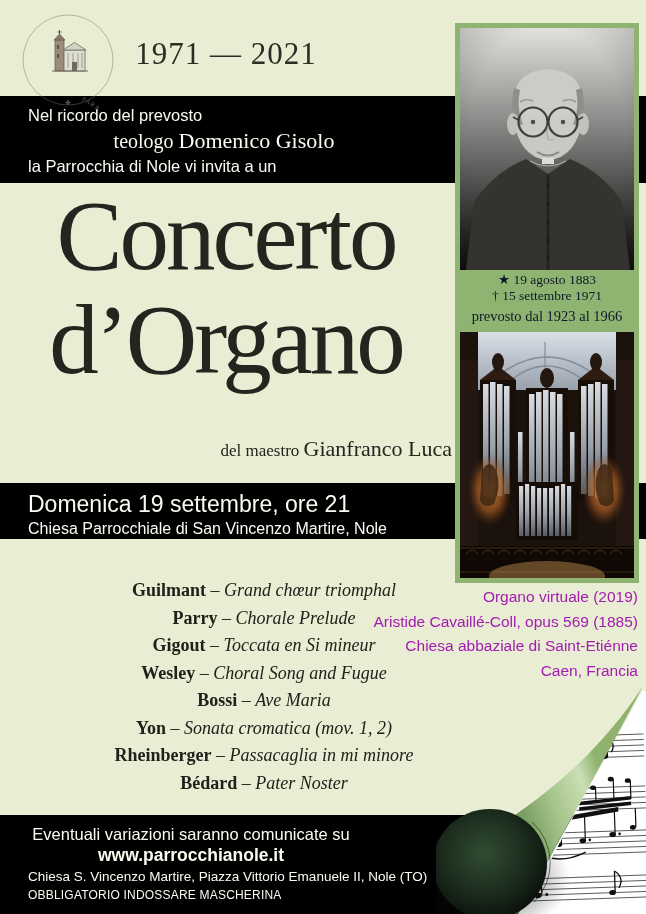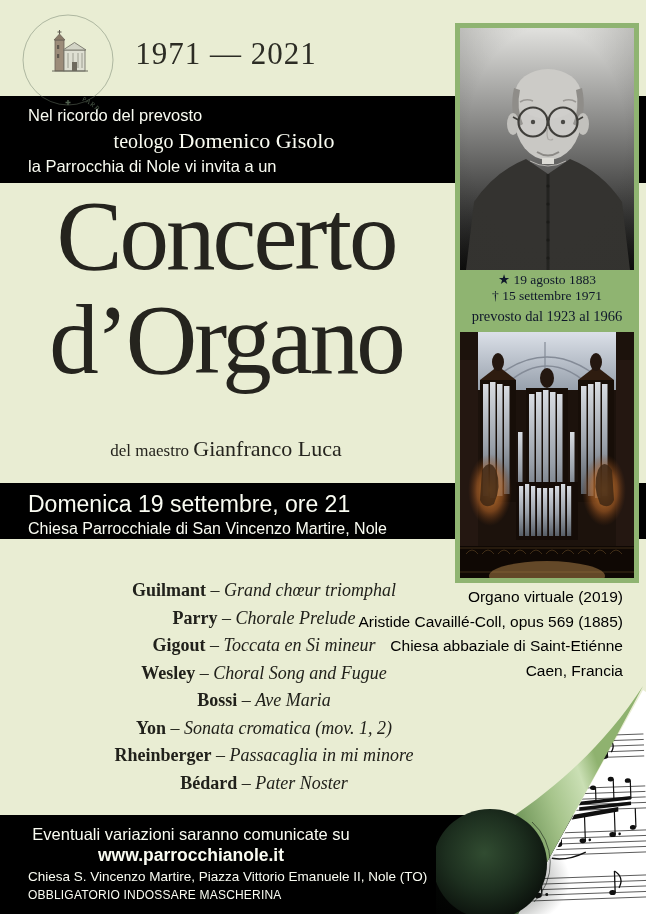--- a/index.html
+++ b/index.html
@@ -10,39 +10,39 @@
   .b1-l1,.b1-l3{font-size:16.5px;line-height:23px;}
   .b1-l2{font-family:"Liberation Serif","DejaVu Serif",serif;font-size:20px;line-height:27px;
          width:392px;text-align:center;}
   .b1-l2 .name{font-size:22px;}
   .years{position:absolute;top:36px;left:0;width:452px;text-align:center;
          font-family:"Liberation Serif","DejaVu Serif",serif;font-size:31px;letter-spacing:1px;color:#2c2c24;}
   .seal{position:absolute;left:18px;top:10px;width:100px;height:100px;}
   .title{position:absolute;top:184px;left:0;width:452px;text-align:center;
          font-family:"Liberation Serif","DejaVu Serif",serif;font-weight:normal;
          font-size:99px;line-height:104px;letter-spacing:-3px;color:#25241e;}
-  .maestro{position:absolute;top:436px;left:0;width:452px;text-align:center;
+  .maestro{position:absolute;top:436px;left:0;width:452px;text-align:right;
            font-family:"Liberation Serif","DejaVu Serif",serif;font-size:17px;color:#25241e;}
   .maestro .name{font-size:22px;}
   .band2{top:483px;height:56px;padding:7px 0 0 28px;}
   .b2-l1{font-size:23px;line-height:28px;}
   .b2-l2{font-size:16px;line-height:22px;}
   .program{position:absolute;top:577px;left:0;width:442px;text-align:center;
            font-family:"Liberation Serif","DejaVu Serif",serif;font-size:18px;line-height:27.5px;color:#21211b;margin-left:43px;}
   .composer{font-weight:bold;}
   .piece{font-style:italic;}
   .panel{position:absolute;left:455px;top:23px;width:184px;height:560px;background:#8fb471;}
   .photo{position:absolute;left:5px;width:174px;display:block;}
   .photo-priest{top:5px;height:242px;}
   .photo-organ{top:309px;height:246px;}
   .priest-caption{position:absolute;top:249px;left:0;width:184px;text-align:center;color:#0f172a;
                   font-family:"Liberation Serif","DejaVu Serif",serif;font-size:13.5px;line-height:16px;}
   .priest-caption .tenure{font-size:14.5px;margin-top:4px;}
-  .organ-caption{position:absolute;top:585px;right:23px;width:300px;text-align:right;
-                 color:#000000;font-size:15.5px;line-height:24.5px;}
+  .organ-caption{position:absolute;top:585px;right:8px;width:300px;text-align:right;
+                 color:#a21caf;font-size:15.5px;line-height:24.5px;}
   .footer{top:815px;height:99px;}
   .notice{position:absolute;top:9px;left:0;width:382px;text-align:center;font-size:16.5px;line-height:21px;}
   .notice .url{font-weight:bold;font-size:17.5px;}
   .address{position:absolute;top:53px;left:28px;font-size:13.5px;line-height:18px;}
   .mask{font-size:12px;font-weight:normal;letter-spacing:.2px;}
   .curl{position:absolute;right:0;bottom:0;width:210px;height:232px;}
 </style>
 </head>
 <body>
 

